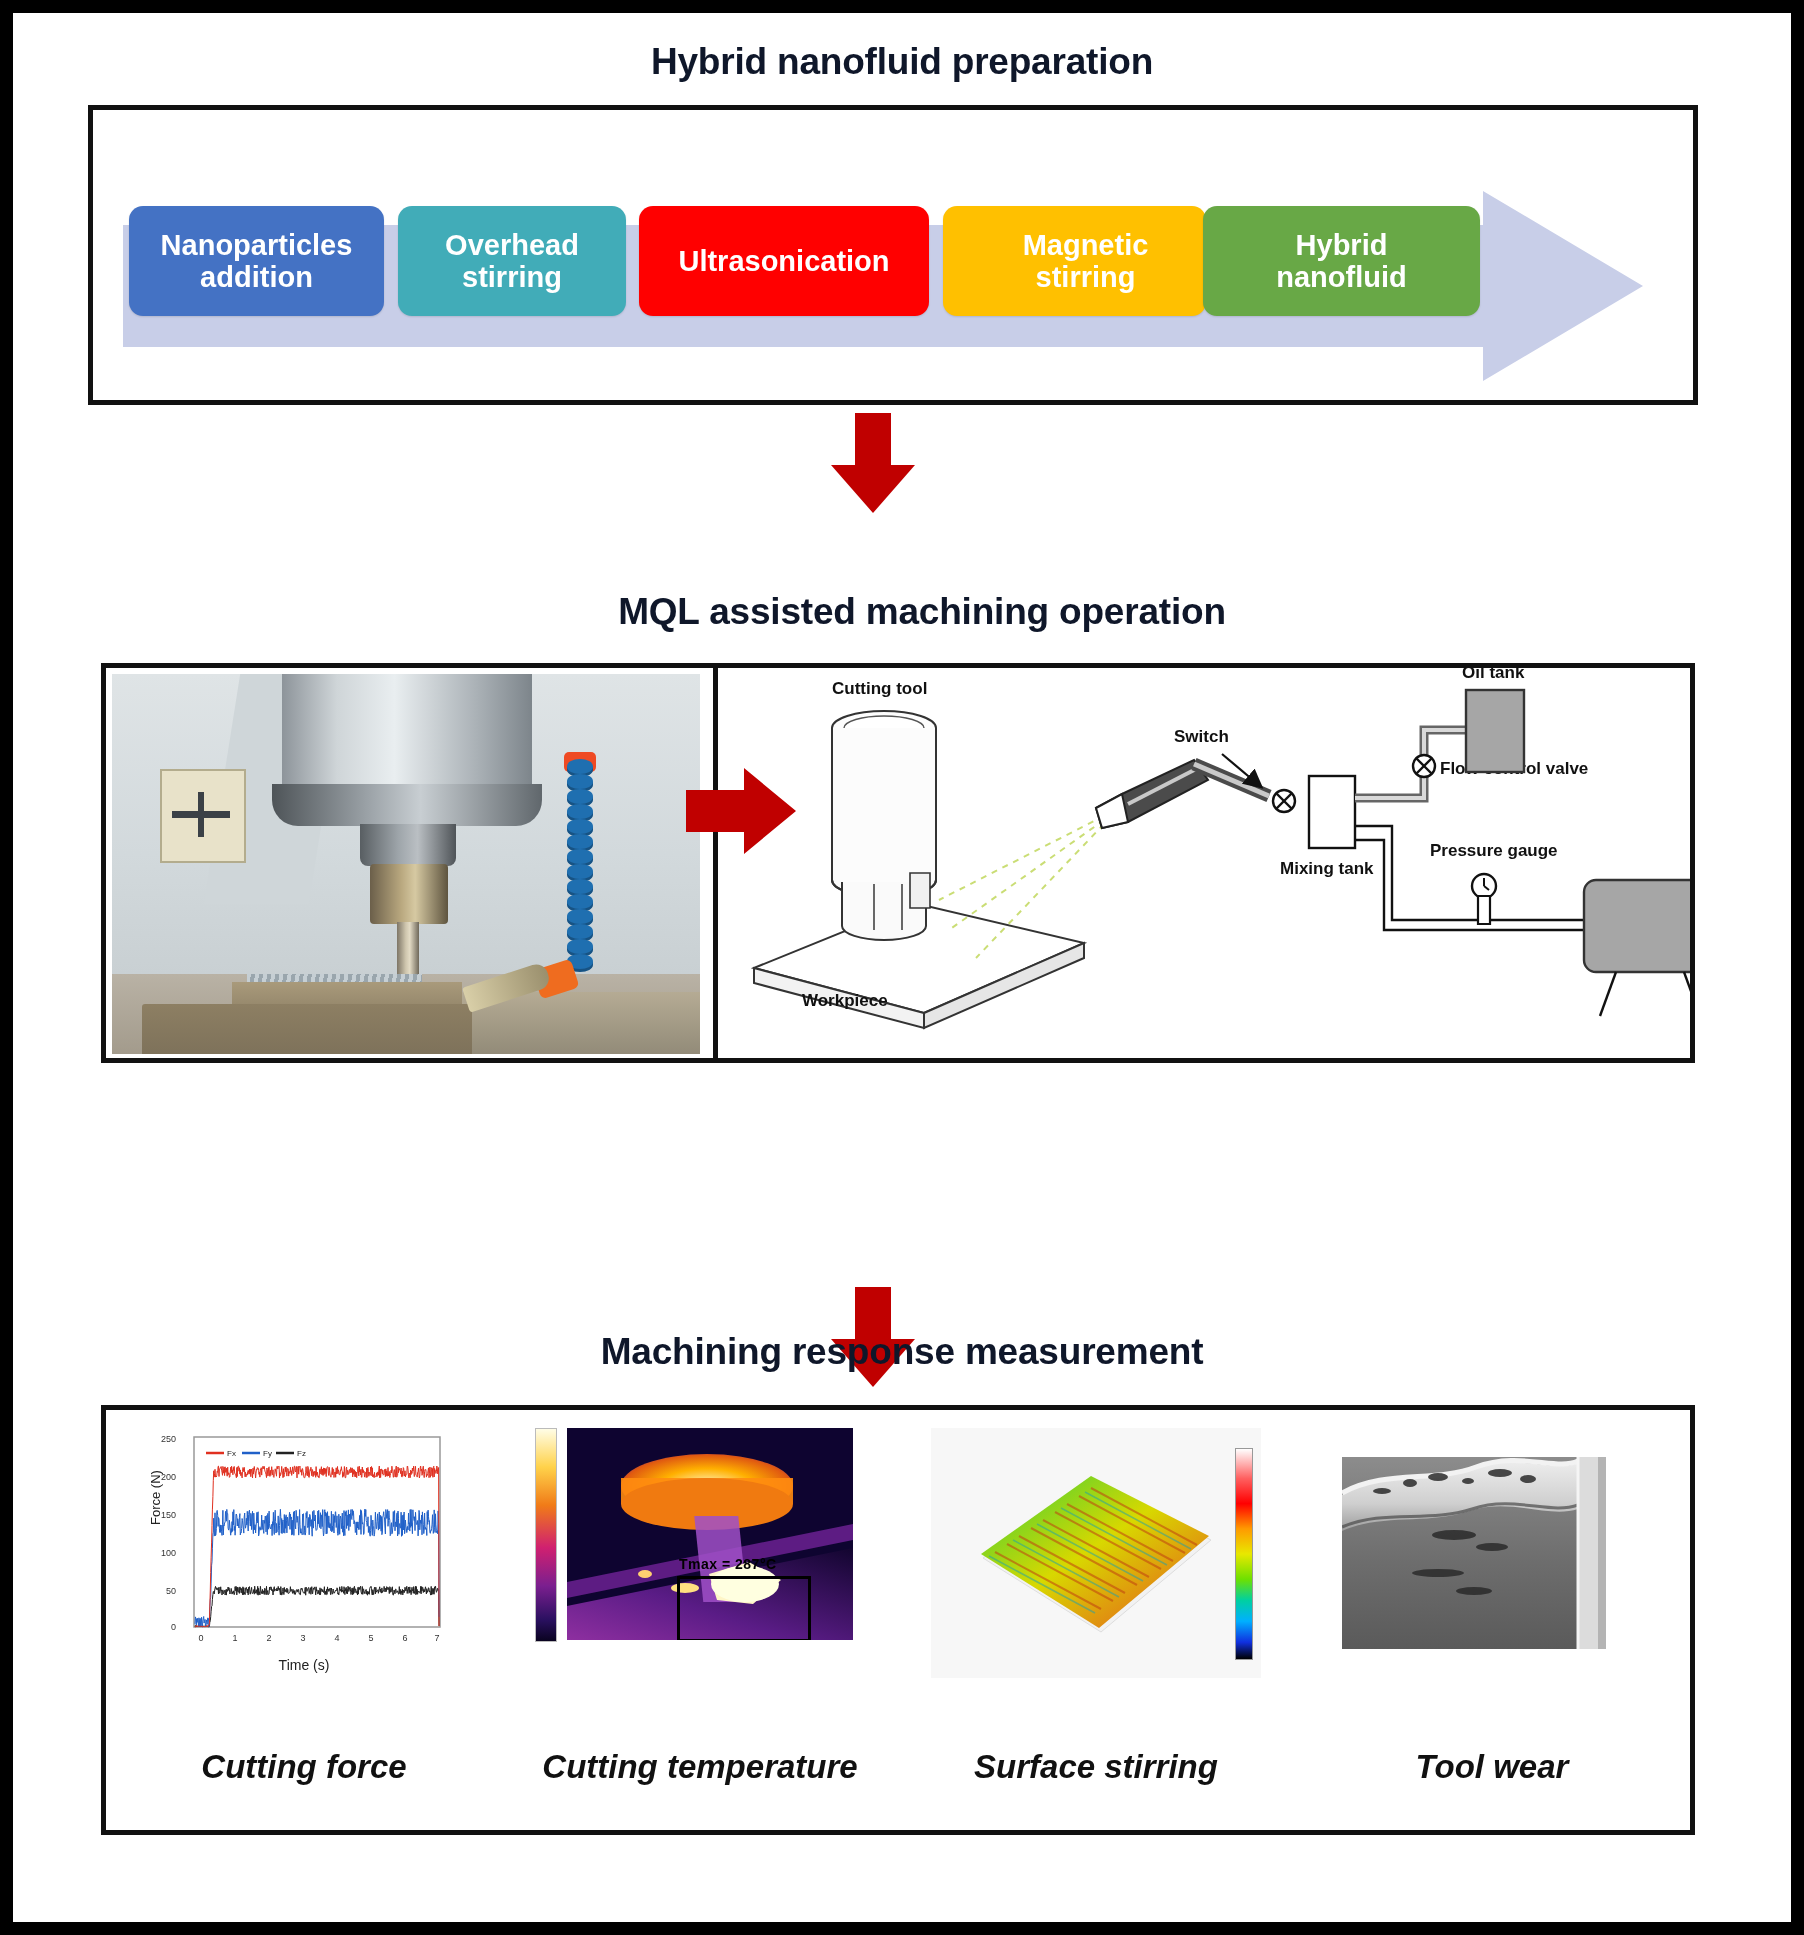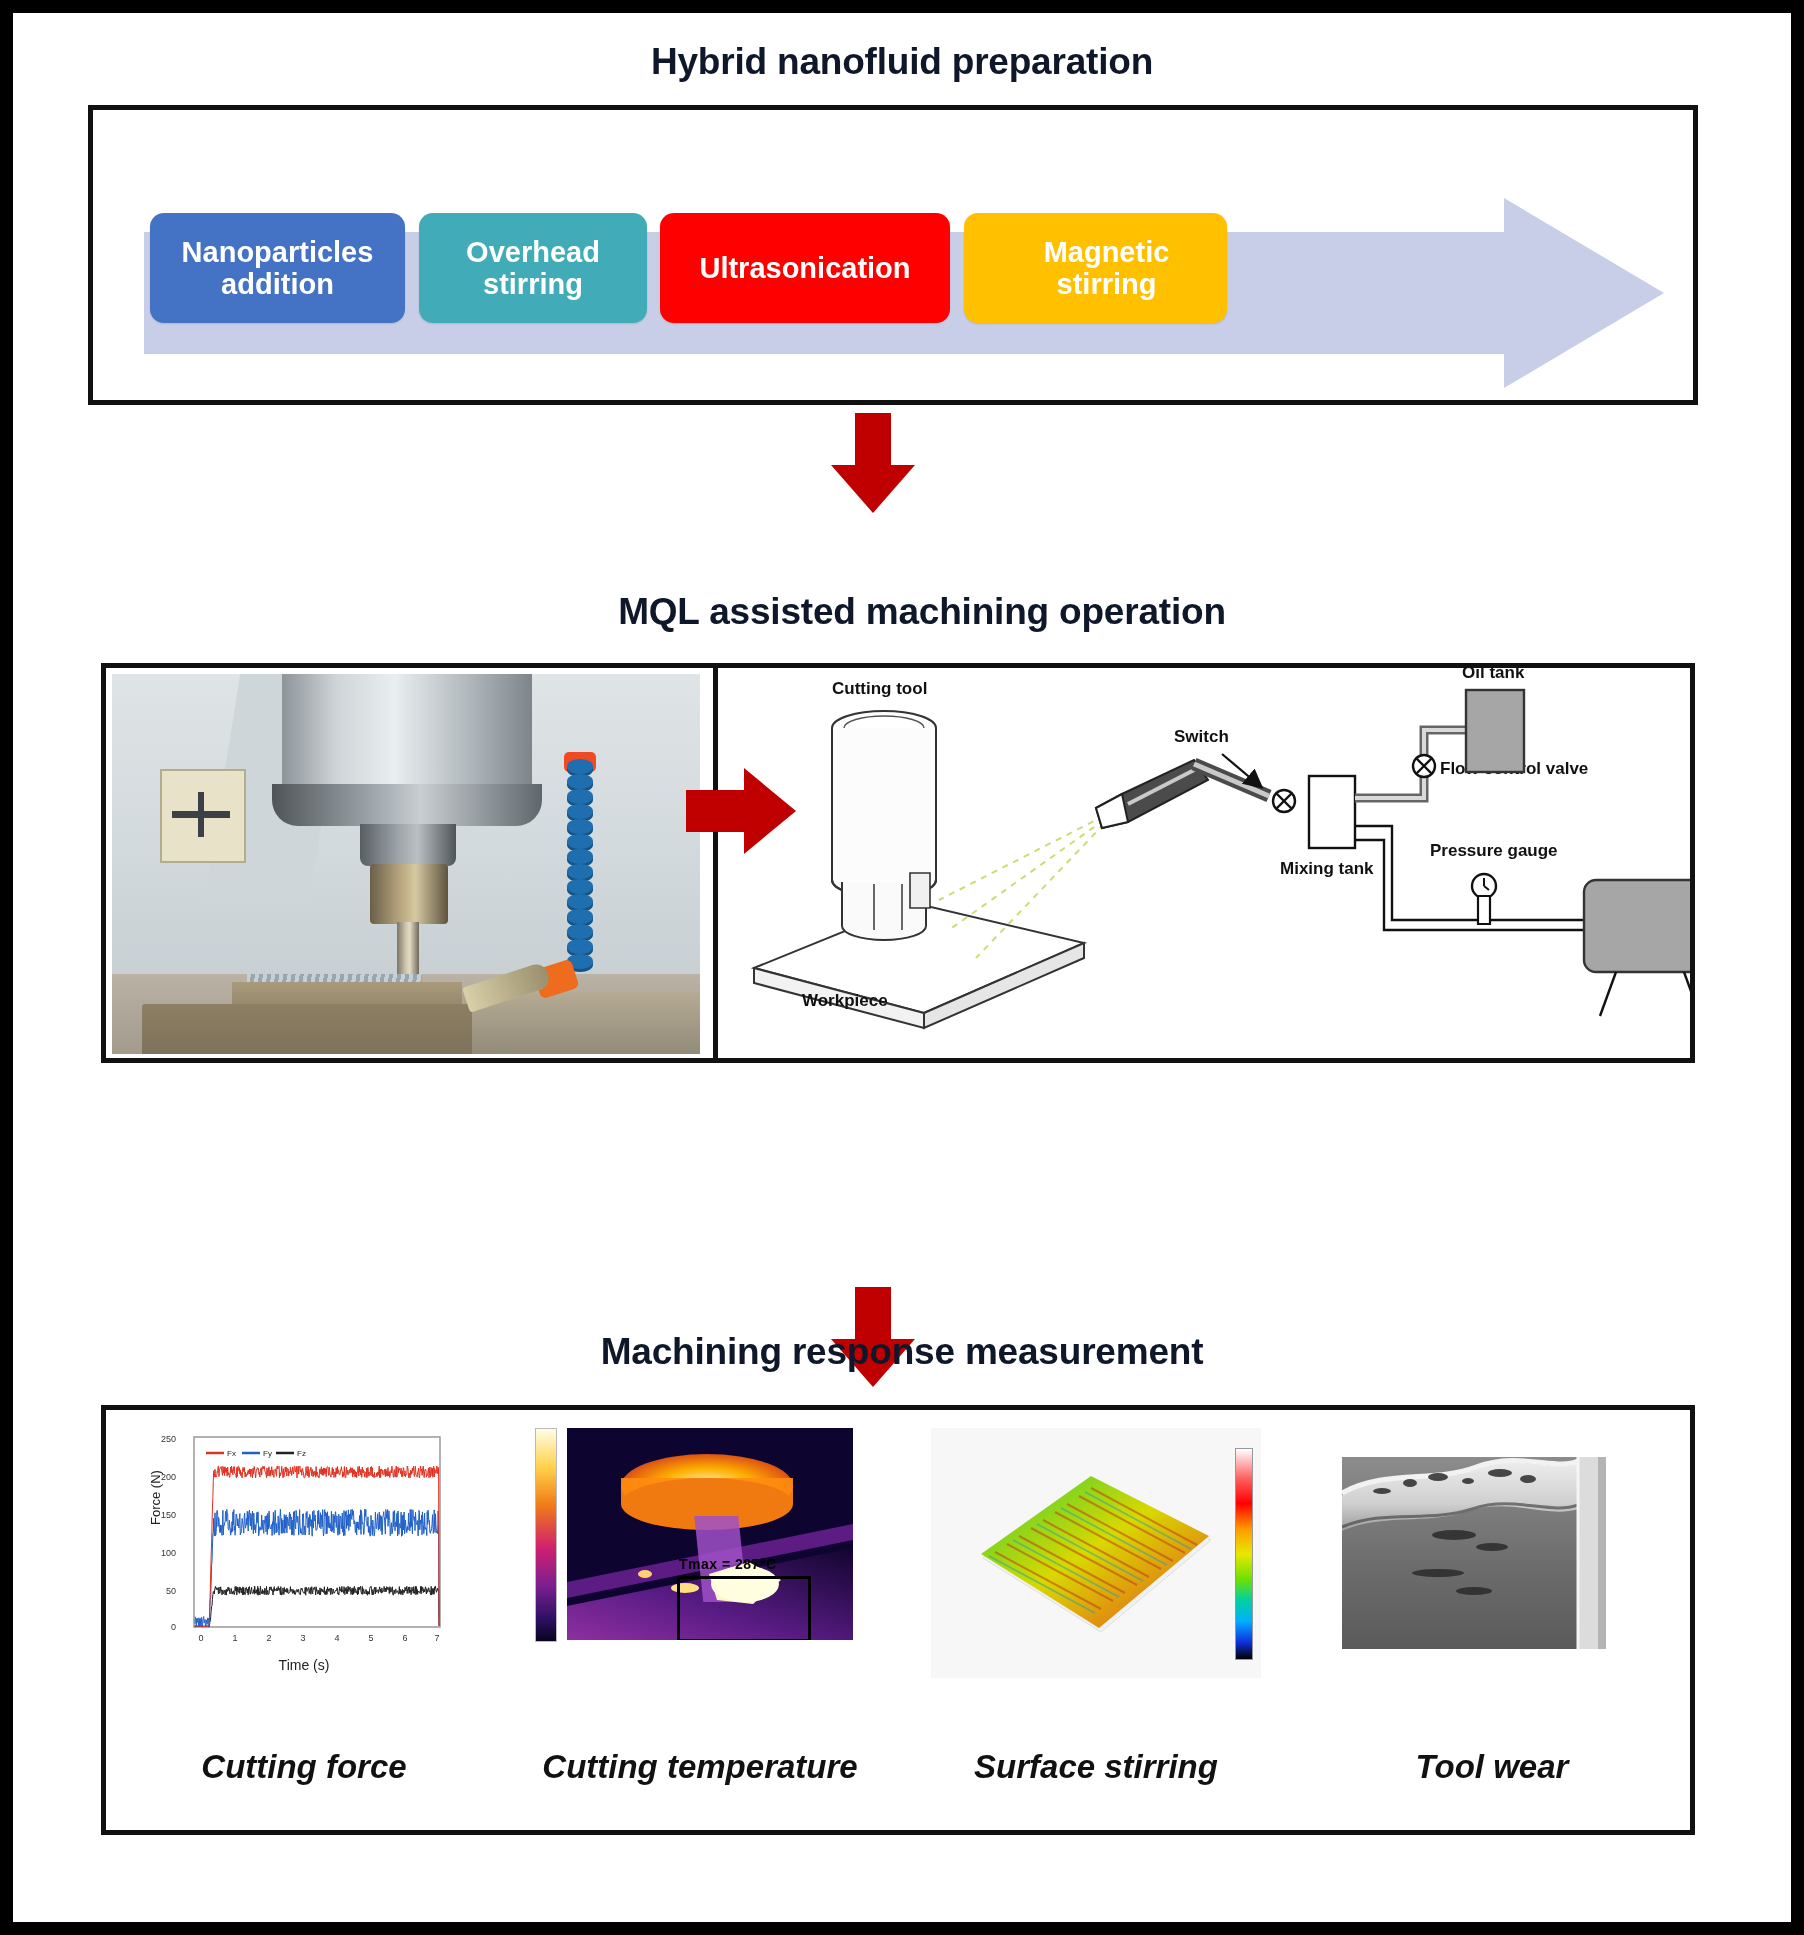--- a/index.html
+++ b/index.html
@@ -12,21 +12,21 @@
     position:absolute;left:0;width:100%;text-align:center;
     color:#0f172a;font-weight:bold;font-size:37px;letter-spacing:-0.2px;
     font-family:"Liberation Sans",sans-serif;
   }
 
   
   .panel{position:absolute;box-sizing:border-box;border:5px solid #111;background:#fff;}
 
   
   #panel-prep{left:75px;top:92px;width:1610px;height:300px;}
-  .flow-wrap{position:absolute;left:0;top:10px;width:100%;height:100%;margin-left:21px;}
+  .flow-wrap{position:absolute;left:0;top:3px;width:100%;height:100%;}
   .flow-arrow{
     position:absolute;left:30px;top:78px;width:1520px;height:190px;
     background:#C8CEE8;
     clip-path:polygon(0 34px,1360px 34px,1360px 0,1520px 95px,1360px 190px,1360px 156px,0 156px);
   }
   .flow-box{
     position:absolute;top:93px;height:110px;border-radius:14px;
     display:flex;align-items:center;justify-content:center;text-align:center;
     color:#fff;font-weight:bold;font-size:29px;line-height:1.12;
     box-shadow:0 1px 2px rgba(0,0,0,.12);
@@ -149,20 +149,26 @@
         <span>Ultrasonication</span>
       </div>
 
       <div class="flow-box" id="fbox3">
         <span>
           <span>Magnetic</span><br>
           <span>stirring</span>
         </span>
       </div>
 
+      <div class="flow-box" id="fbox4">
+        <span>
+          <span>Hybrid</span><br>
+          <span>nanofluid</span>
+        </span>
+      </div>
     </div>
   </div>
 
   <div class="down-arrow" id="arrow1"></div>
 
   <div class="sec-title" style="top:578px;padding-left:20px;">MQL assisted machining operation</div>
 
   <div class="panel" id="panel-mql">
 
     <div class="mql-left">

